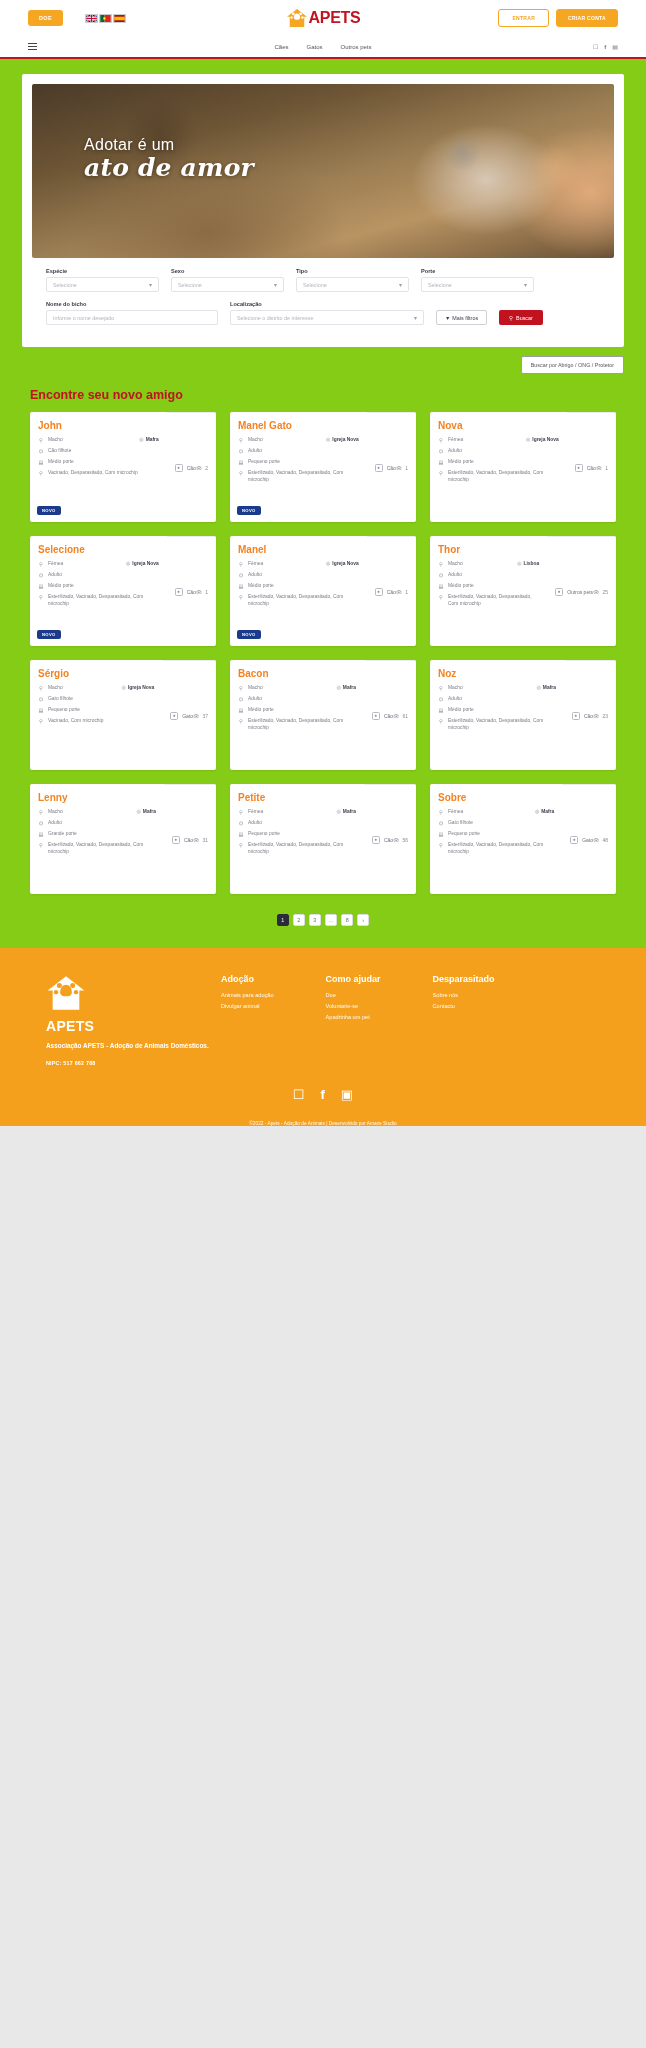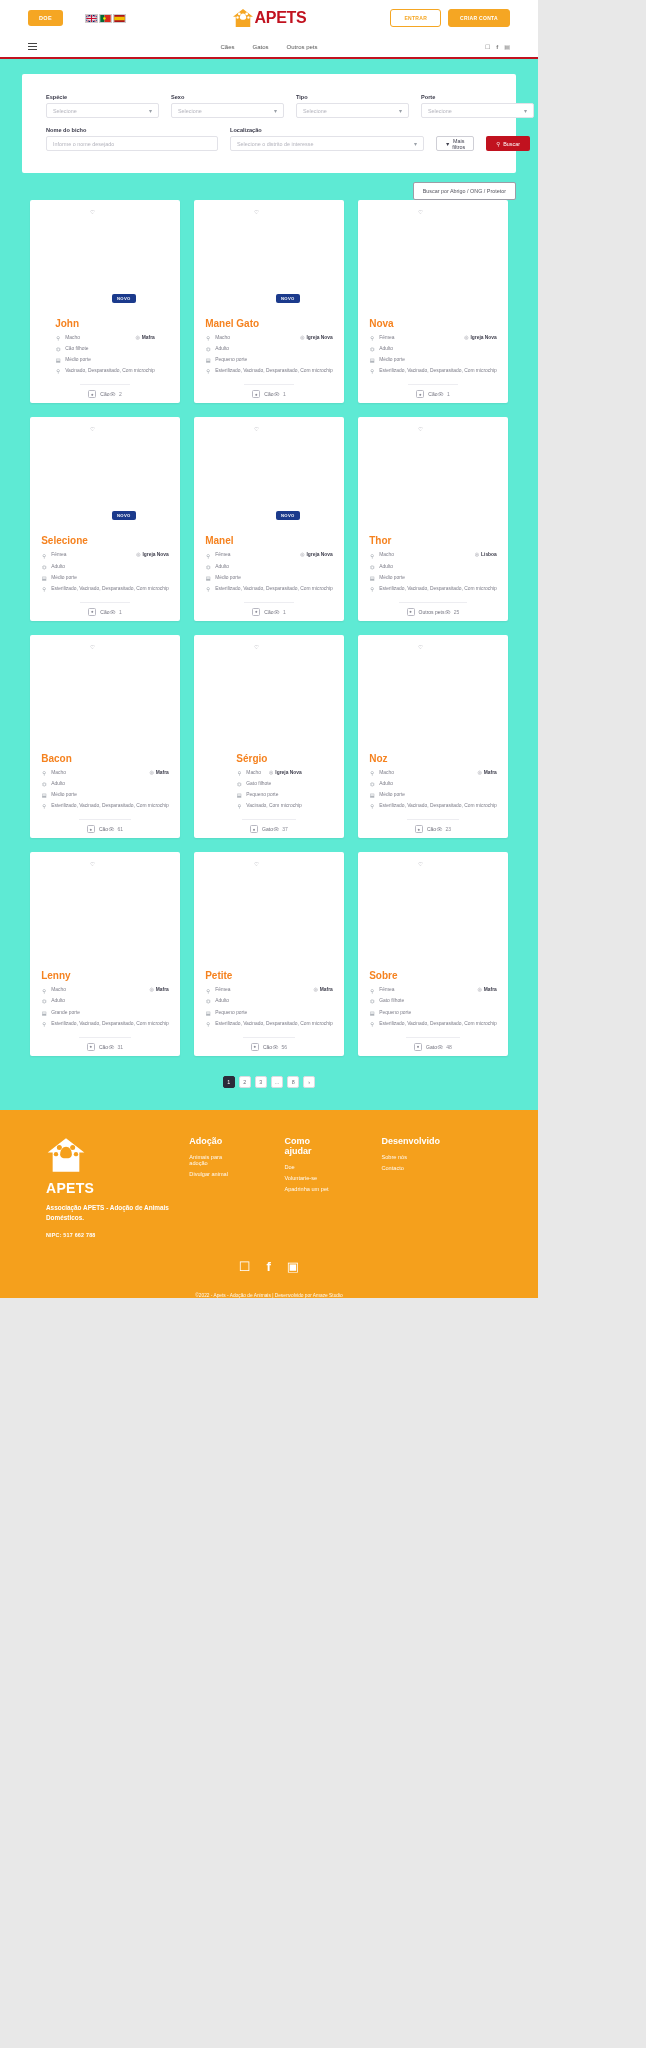--- a/index.html
+++ b/index.html
@@ -3,21 +3,21 @@
 <meta charset="utf-8">
 <style>
   * { box-sizing: border-box; margin: 0; padding: 0; }
   html, body { width: 646px; }
   body {
     font-family: "Liberation Sans", sans-serif;
     background: #e8e8e8;
     color: #333;
     -webkit-font-smoothing: antialiased;
   }
-  .page { width: 538px; background: #5eead4; position: relative; }
+  .page { width: 646px; background: #84cc16; position: relative; }
 
   
   .topbar {
     background: #ffffff;
     height: 36px;
     display: flex;
     align-items: center;
     padding: 0 28px;
     position: relative;
   }
@@ -141,21 +141,21 @@
     margin: 14px 0 10px 30px;
   }
 
   
   .grid {
     display: grid; grid-template-columns: repeat(3, 1fr); gap: 14px;
     margin: 0 30px;
   }
   .card {
     background: #fff; border-radius: 2px; overflow: hidden;
-    box-shadow: 0 1px 2px rgba(0,0,0,.07); display: flex; flex-direction: column; align-items: center;
+    box-shadow: 0 1px 2px rgba(0,0,0,.07); display: flex; flex-direction: row;
   }
   .card-img { height: 110px; position: relative; }
   .badge-novo {
     position: absolute; left: 7px; bottom: 7px; background: #1b3a8c; color: #fff;
     font-size: 4.2px; font-weight: bold; padding: 2px 5px; border-radius: 2px;
     letter-spacing: .3px;
   }
   .heart {
     position: absolute; right: 7px; top: 7px; width: 11px; height: 11px;
     border-radius: 50%; background: rgba(255,255,255,.82);
@@ -267,20 +267,26 @@
       <a>Outros pets</a>
     </div>
     <div class="nav-social">
       <span>☐</span>
       <span><b>f</b></span>
       <span>▤</span>
     </div>
   </div>
 
   <div class="panel">
+    <div class="hero">
+      <div class="hero-text">
+        <div class="hero-l1">Adotar é um</div>
+        <div class="hero-l2">ato de amor</div>
+      </div>
+    </div>
 
     <div class="filters">
       <div class="frow">
         <div class="fgroup">
           <div class="flabel">Espécie</div>
           <div class="fsel w-esp">Selecione</div>
         </div>
         <div class="fgroup">
           <div class="flabel">Sexo</div>
           <div class="fsel w-sexo">Selecione</div>
@@ -312,20 +318,21 @@
           <span>Buscar</span>
         </button>
       </div>
     </div>
   </div>
 
   <div class="abrigo-row">
     <button class="btn-abrigo">Buscar por Abrigo / ONG / Protetor</button>
   </div>
 
+  <div class="sec-title">Encontre seu novo amigo</div>
 
   <div class="grid" id="pet-grid">
       <div class="card">
         <div class="card-img" style="background:linear-gradient(150deg,#c98b4b 0%,#e0ac78 40%,#f2ece4 78%,#d9b183 100%)">
           <span class="badge-novo">NOVO</span>
           <span class="heart">♡</span>
         </div>
         <div class="card-body">
           <div class="pet-name">John</div>
           <div class="attr attr-first">
@@ -559,20 +566,60 @@
             <span class="foot-ic">●</span>
             <span>Outros pets</span>
           </span>
           <span class="foot-r">
             <span>👁</span>
             <span>25</span>
           </span>
         </div>
       </div>
       <div class="card">
+        <div class="card-img" style="background:linear-gradient(150deg,#8f8f8f 0%,#2b2b2b 35%,#f0f0f0 70%,#6a5a45 100%)">
+          <span class="heart">♡</span>
+        </div>
+        <div class="card-body">
+          <div class="pet-name">Sérgio</div>
+          <div class="attr attr-first">
+            <span style="display:flex;align-items:center;gap:4px">
+              <span class="ic">⚲</span>
+              <span class="tx">Macho</span>
+            </span>
+            <span class="loc">
+              <span class="pin">◎</span>
+              <span>Igreja Nova</span>
+            </span>
+          </div>
+          <div class="attr">
+            <span class="ic">⏣</span>
+            <span class="tx">Gato filhote</span>
+          </div>
+          <div class="attr">
+            <span class="ic">▤</span>
+            <span class="tx">Pequeno porte</span>
+          </div>
+          <div class="attr">
+            <span class="ic">⚲</span>
+            <span class="tx">Vacinado, Com microchip</span>
+          </div>
+        </div>
+        <div class="card-foot">
+          <span class="foot-l">
+            <span class="foot-ic">●</span>
+            <span>Gato</span>
+          </span>
+          <span class="foot-r">
+            <span>👁</span>
+            <span>37</span>
+          </span>
+        </div>
+      </div>
+      <div class="card">
         <div class="card-img" style="background:linear-gradient(155deg,#4e7a2f 0%,#7aa84d 40%,#cfd9a0 72%,#3a5c22 100%)">
           <span class="heart">♡</span>
         </div>
         <div class="card-body">
           <div class="pet-name">Bacon</div>
           <div class="attr attr-first">
             <span style="display:flex;align-items:center;gap:4px">
               <span class="ic">⚲</span>
               <span class="tx">Macho</span>
             </span>
@@ -595,60 +642,20 @@
           </div>
         </div>
         <div class="card-foot">
           <span class="foot-l">
             <span class="foot-ic">●</span>
             <span>Cão</span>
           </span>
           <span class="foot-r">
             <span>👁</span>
             <span>61</span>
-          </span>
-        </div>
-      </div>
-      <div class="card">
-        <div class="card-img" style="background:linear-gradient(150deg,#8f8f8f 0%,#2b2b2b 35%,#f0f0f0 70%,#6a5a45 100%)">
-          <span class="heart">♡</span>
-        </div>
-        <div class="card-body">
-          <div class="pet-name">Sérgio</div>
-          <div class="attr attr-first">
-            <span style="display:flex;align-items:center;gap:4px">
-              <span class="ic">⚲</span>
-              <span class="tx">Macho</span>
-            </span>
-            <span class="loc">
-              <span class="pin">◎</span>
-              <span>Igreja Nova</span>
-            </span>
-          </div>
-          <div class="attr">
-            <span class="ic">⏣</span>
-            <span class="tx">Gato filhote</span>
-          </div>
-          <div class="attr">
-            <span class="ic">▤</span>
-            <span class="tx">Pequeno porte</span>
-          </div>
-          <div class="attr">
-            <span class="ic">⚲</span>
-            <span class="tx">Vacinado, Com microchip</span>
-          </div>
-        </div>
-        <div class="card-foot">
-          <span class="foot-l">
-            <span class="foot-ic">●</span>
-            <span>Gato</span>
-          </span>
-          <span class="foot-r">
-            <span>👁</span>
-            <span>37</span>
           </span>
         </div>
       </div>
       <div class="card">
         <div class="card-img" style="background:linear-gradient(160deg,#6b4a2a 0%,#b98a52 40%,#e8d0a8 75%,#4a331d 100%)">
           <span class="heart">♡</span>
         </div>
         <div class="card-body">
           <div class="pet-name">Noz</div>
           <div class="attr attr-first">
@@ -836,21 +843,21 @@
         <a>Animais para adoção</a>
         <a>Divulgar animal</a>
       </div>
       <div class="f-col">
         <h4>Como ajudar</h4>
         <a>Doe</a>
         <a>Voluntarie-se</a>
         <a>Apadrinha um pet</a>
       </div>
       <div class="f-col">
-        <h4>Desenvolvido</h4>
+        <h4>Desparasitado</h4>
         <a>Sobre nós</a>
         <a>Contacto</a>
       </div>
     </div>
     <div class="f-social">
       <span>☐</span>
       <span><b>f</b></span>
       <span>▣</span>
     </div>
     <div class="f-copy">©2022 - Apets - Adoção de Animais | Desenvolvido por  Amaze Studio</div>

